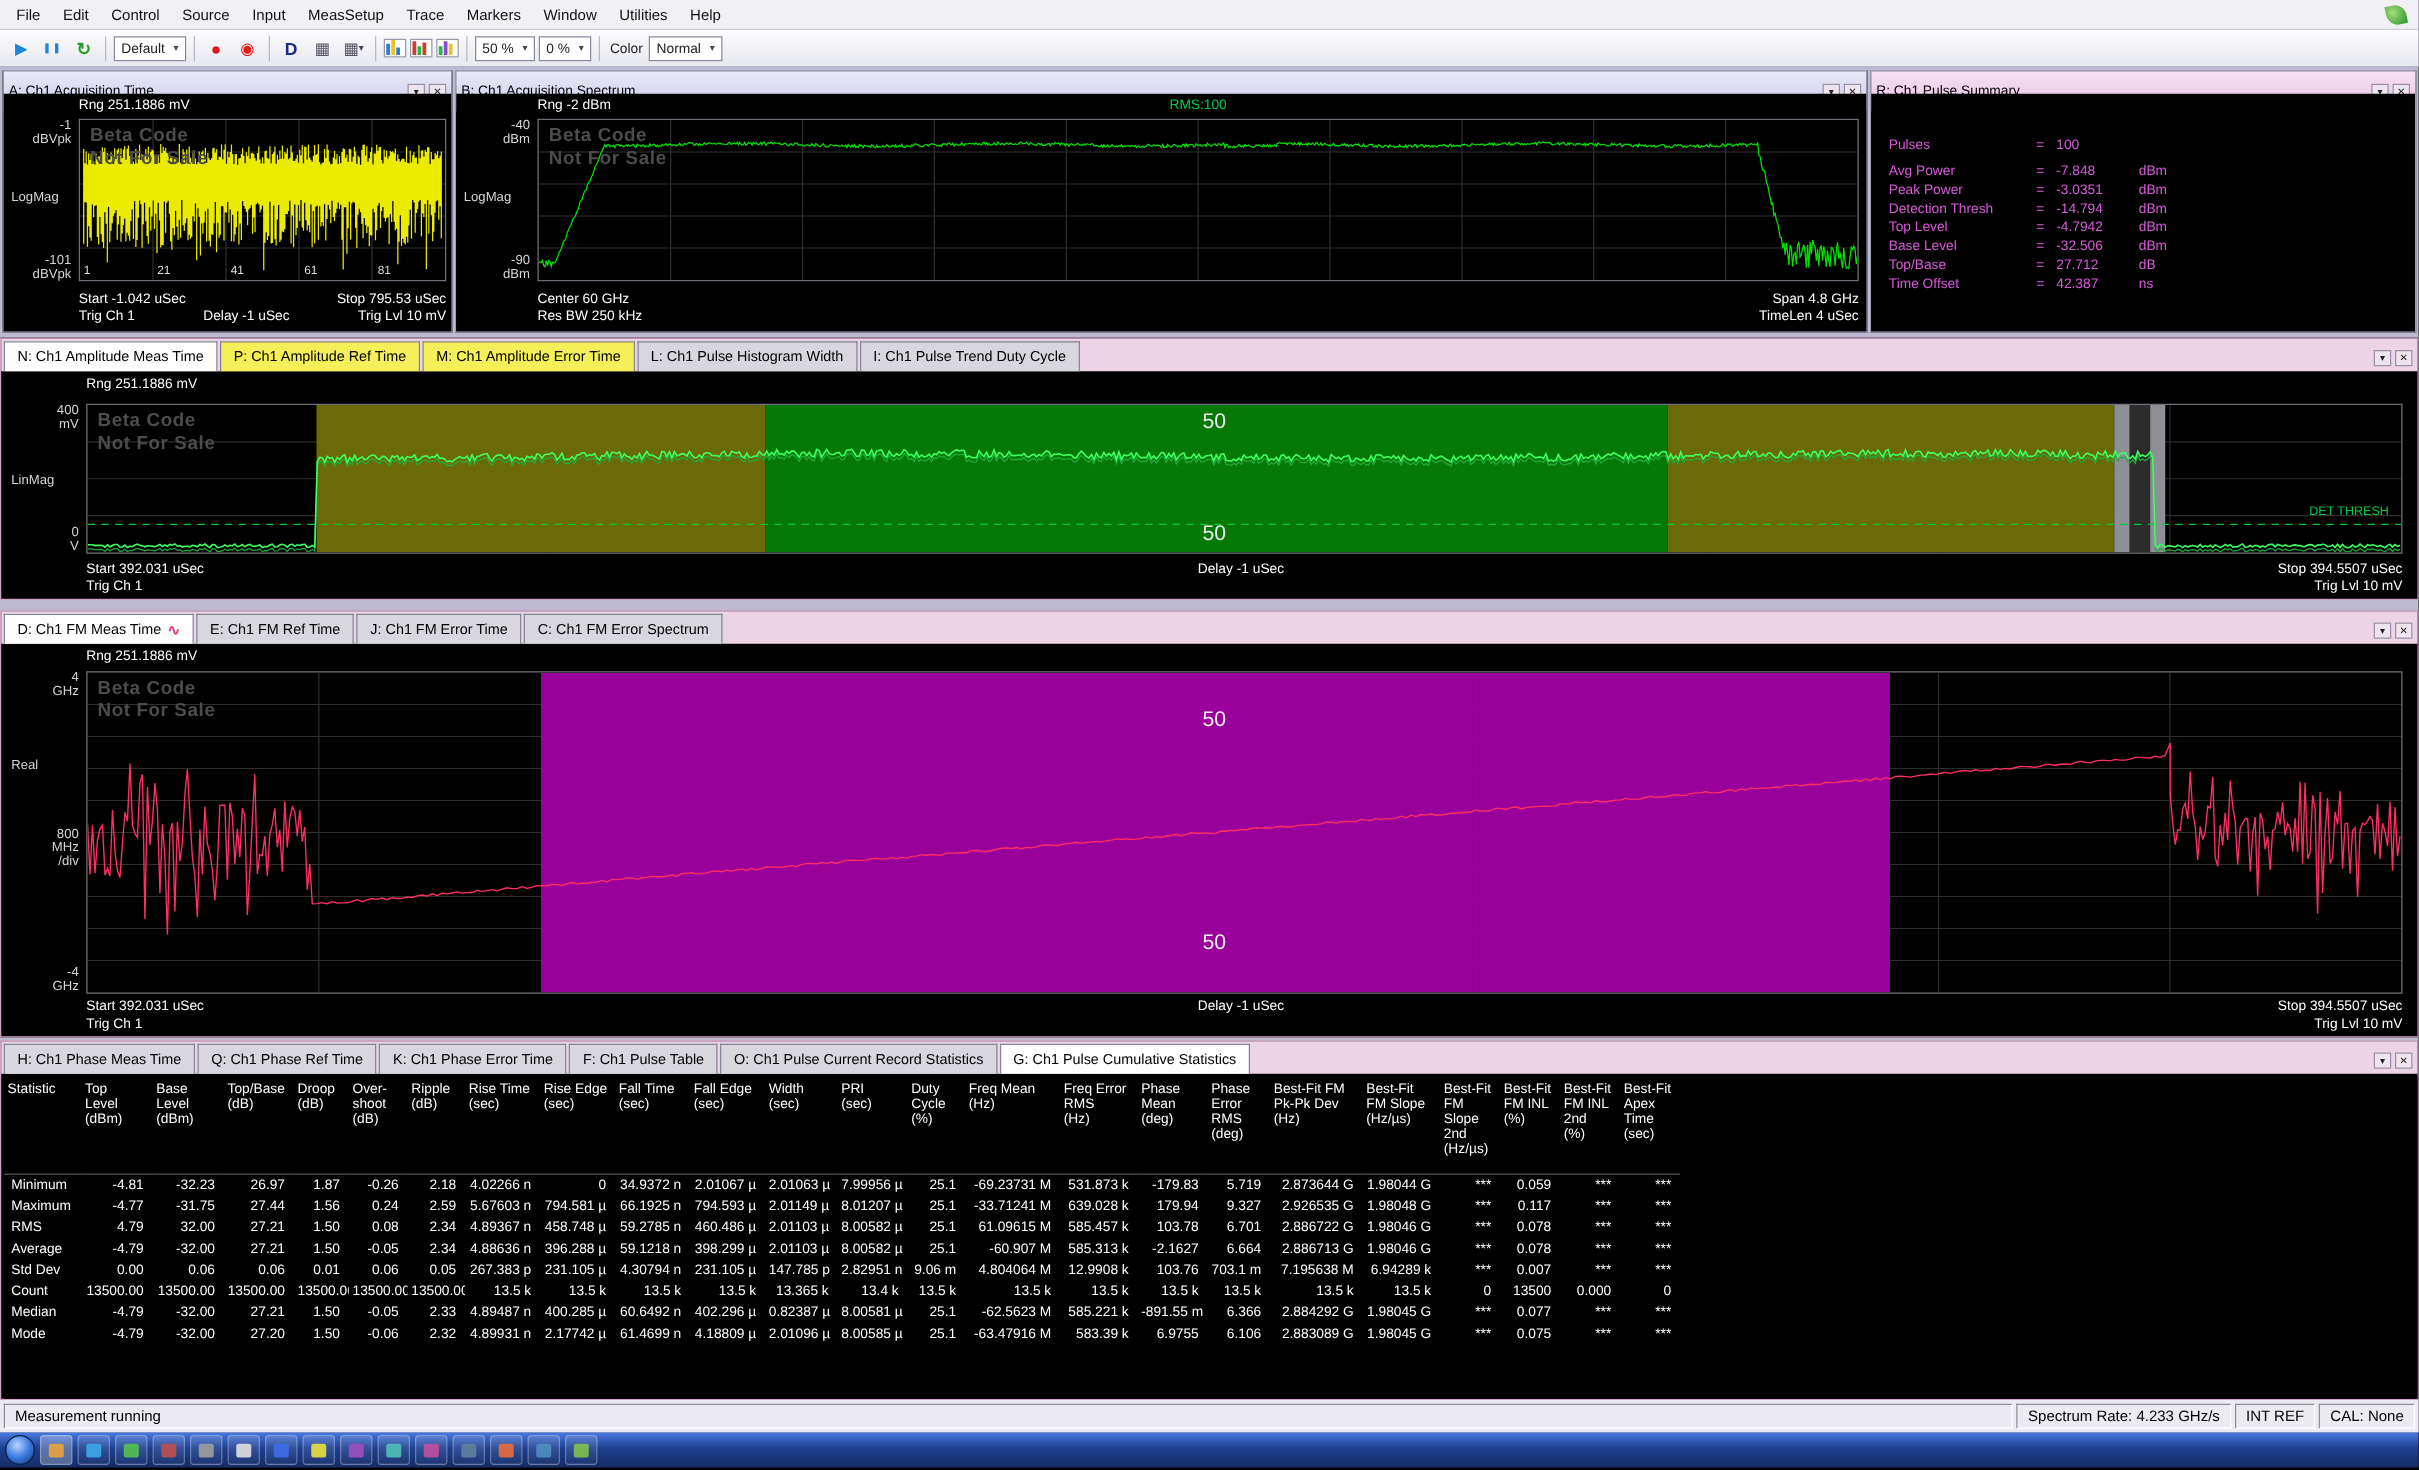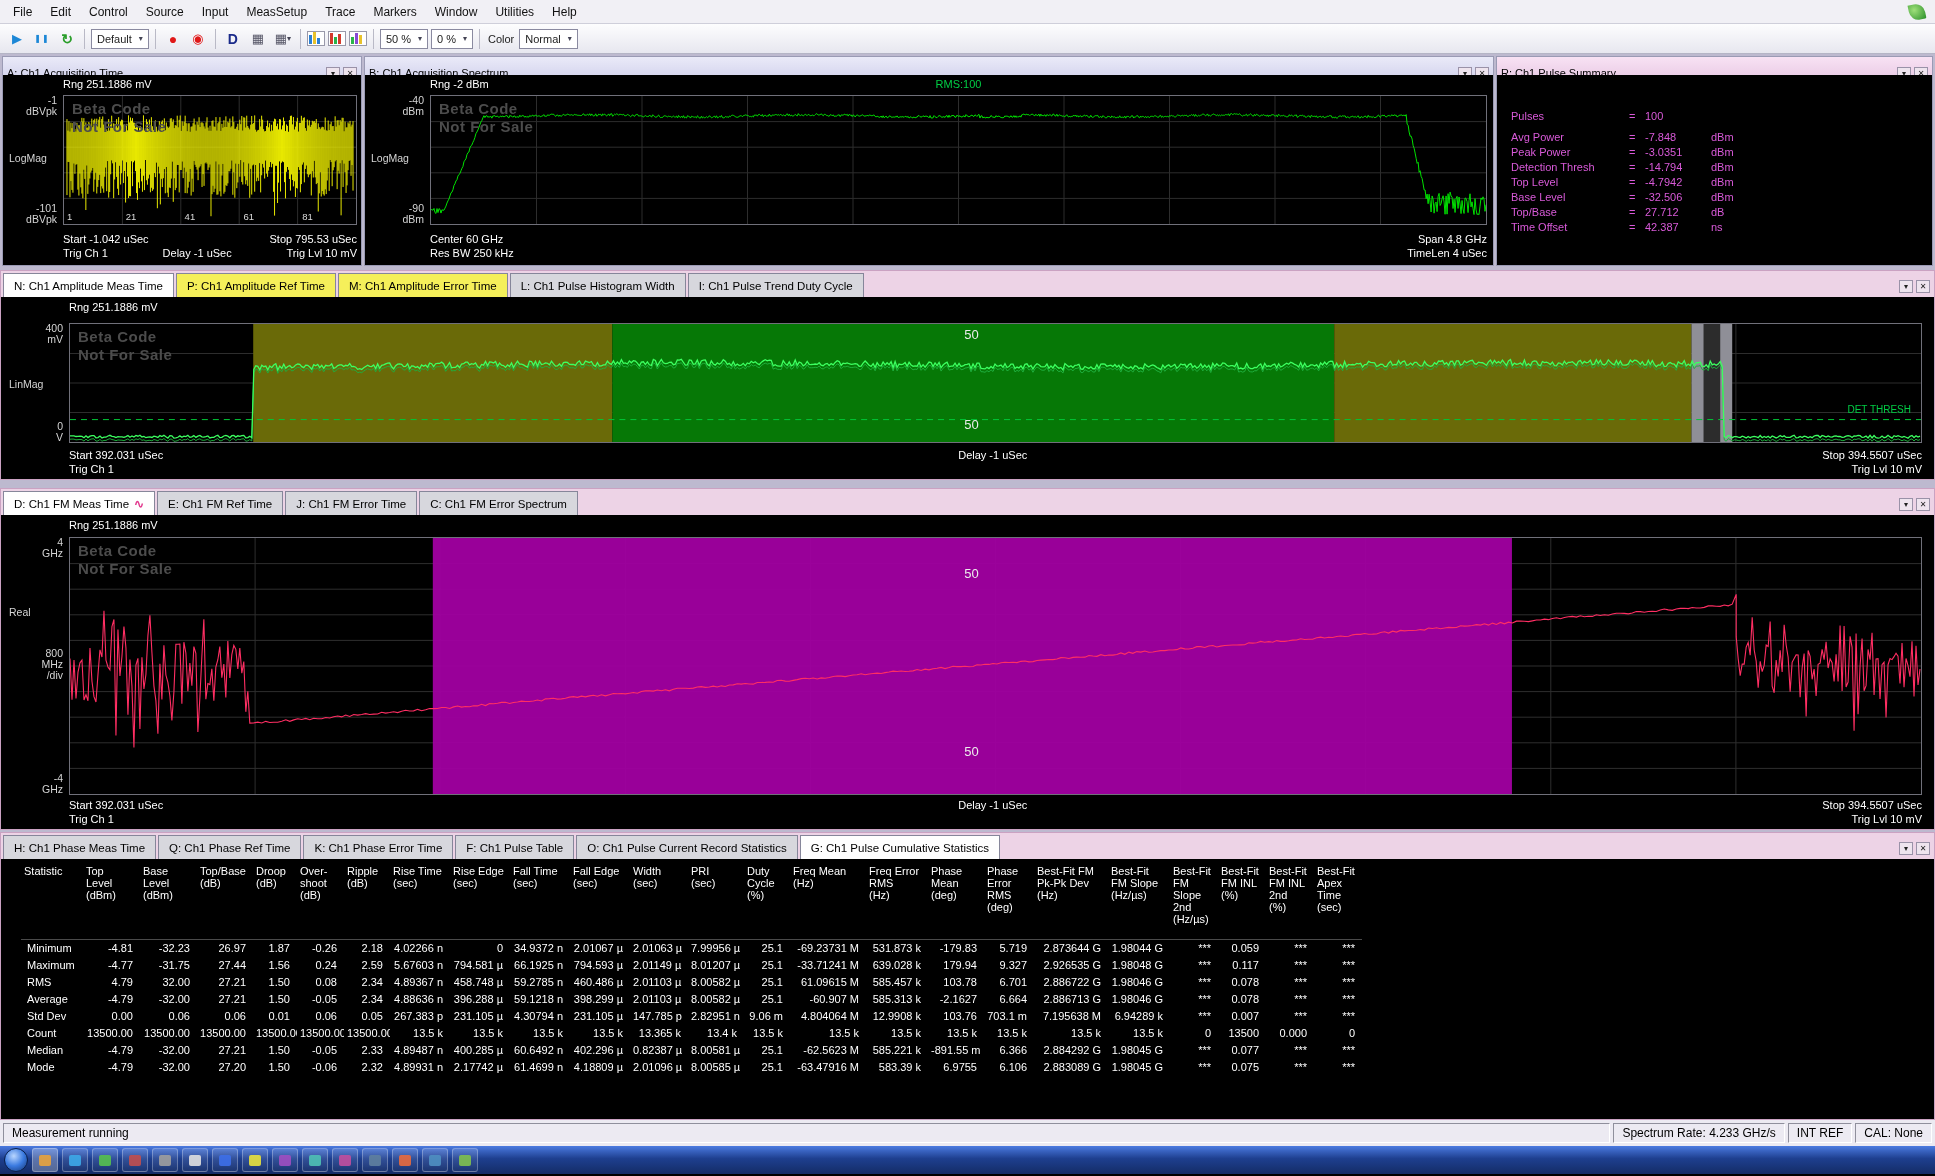--- a/index.html
+++ b/index.html
@@ -36,21 +36,21 @@
 .winbtns{margin-left:auto;display:flex;gap:3px;align-items:center}
 .wbtn{width:14px;height:13px;border:1px solid #9a92a8;background:#eee4ee;font-size:8px;line-height:11px;display:flex;align-items:center;justify-content:center;color:#222}
 .pbody{position:absolute;left:0;right:0;top:18px;bottom:0;background:#000}
 .rng{position:absolute;color:#fff;font-size:11px;white-space:nowrap}
 .plot{position:absolute;background:#000;border:1px solid #70707a;overflow:hidden}
 .plot svg{position:absolute;left:0;top:0;width:100%;height:100%}
 .wm{position:absolute;left:8px;top:4px;color:#4c4c4c;font-size:15px;font-weight:bold;line-height:18px;letter-spacing:.5px}
 .ax{position:absolute;color:#d5d5d5;font-size:10.5px;line-height:11px;text-align:right;white-space:pre-line}
 .axl{text-align:right}
 .xrow{position:absolute;display:flex;justify-content:space-between;color:#fff;font-size:11px;line-height:13px;white-space:nowrap}
-.count{position:absolute;color:#ececec;font-size:13px;transform:translateX(-50%)}
+.count{position:absolute;color:#ececec;font-size:17px;transform:translateX(-50%)}
 .det{position:absolute;color:#00cc44;font-size:10px}
 .atick{position:absolute;bottom:2px;color:#ddd;font-size:9.5px}
 .rms{position:absolute;color:#00cc44;font-size:11px;text-align:center}
 
 
 #panel-a{left:2px;top:56px;width:360px;height:210px}
 #panel-b{left:364px;top:56px;width:1130px;height:210px}
 #panel-r{left:1496px;top:56px;width:437px;height:210px}
 #summary-rows{position:absolute;left:14px;top:34px}
 .srow{display:flex;font-size:11px;line-height:15px;color:#d95ad9;white-space:nowrap}
@@ -78,21 +78,21 @@
 #amp-ym{left:8px;top:82px}
 #amp-yb{left:2px;top:124px;width:60px}
 #amp-x1{left:68px;width:1853px;top:152px}
 #amp-x2{left:68px;width:1853px;top:166px}
 
 
 #fm-rng{left:68px;top:4px}
 #fm-plot{left:68px;top:22px;width:1853px;height:258px}
 #fm-yt{left:2px;top:22px;width:60px}
 #fm-ym{left:8px;top:92px}
-#fm-yd{left:2px;top:133px;width:60px}
+#fm-yd{left:2px;top:147px;width:60px}
 #fm-yb{left:2px;top:258px;width:60px}
 #fm-x1{left:68px;width:1853px;top:284px}
 #fm-x2{left:68px;width:1853px;top:298px}
 
 
 #stats-wrap{position:absolute;left:2px;right:0;top:28px;bottom:0;background:#000;overflow:hidden}
 #stats-table{border-collapse:collapse;table-layout:fixed;color:#fff;font-size:11px}
 #stats-table th{font-weight:normal;text-align:left;vertical-align:top;padding:4px 3px 2px 3px;white-space:pre-line;line-height:12px;height:78px;border-bottom:1px solid #4a4a4a}
 #stats-table td{padding:0 7px 0 3px;text-align:right;height:17px;white-space:nowrap;overflow:hidden}
 #stats-table td.rowname{text-align:left;padding-left:6px}
@@ -443,21 +443,21 @@
             <div class="tab normal">F: Ch1 Pulse Table</div>
             <div class="tab normal">O: Ch1 Pulse Current Record Statistics</div>
             <div class="tab active">G: Ch1 Pulse Cumulative Statistics</div>
           </div>
       <span class="winbtns">
             <span class="wbtn">▾</span>
             <span class="wbtn">✕</span>
           </span>
     </div>
     <div id="stats-wrap">
-      <table id="stats-table" style="width: 1341px; margin-left: 18px;">
+      <table id="stats-table" style="width: 1341px;">
             <colgroup>
               <col style="width: 62px;">
               <col style="width: 57px;">
               <col style="width: 57px;">
               <col style="width: 56px;">
               <col style="width: 44px;">
               <col style="width: 47px;">
               <col style="width: 46px;">
               <col style="width: 60px;">
               <col style="width: 60px;">

